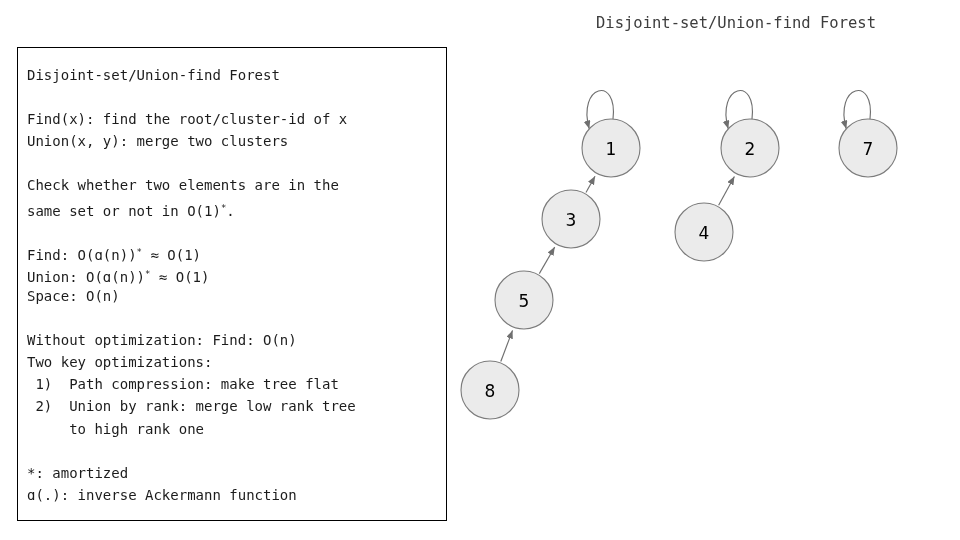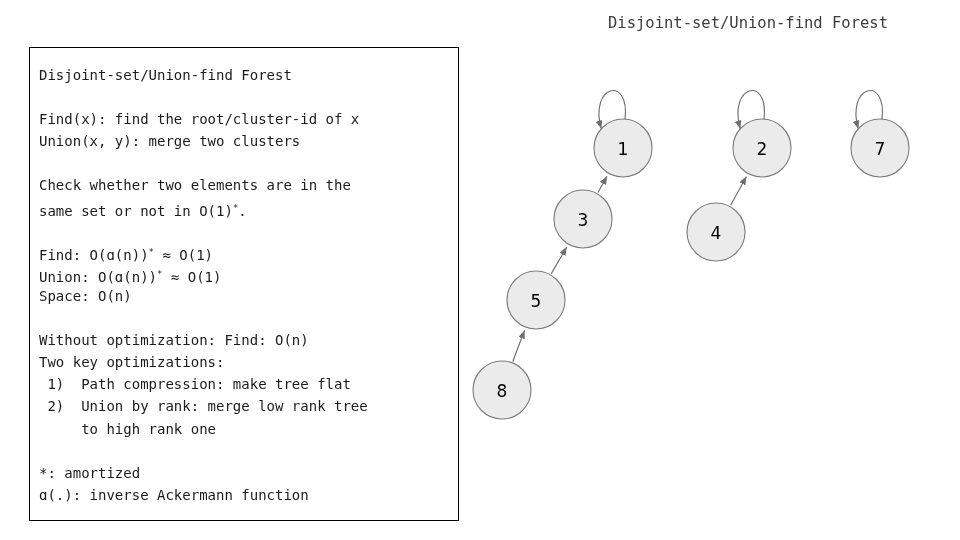--- a/index.html
+++ b/index.html
@@ -9,21 +9,21 @@
   body {
     width: 960px;
     height: 540px;
     background: #ffffff;
     font-family: "DejaVu Sans Mono", "Liberation Mono", monospace;
     overflow: hidden;
     position: relative;
   }
   #slide {
     position: absolute;
-    left: 12px; top: 0;
+    left: 0; top: 0;
     width: 888px;
     height: 540px;
   }
 
   
   #slide-title {
     position: absolute;
     right: 12px;
     top: 14px;
     font-family: "DejaVu Sans Mono", "Liberation Mono", monospace;

